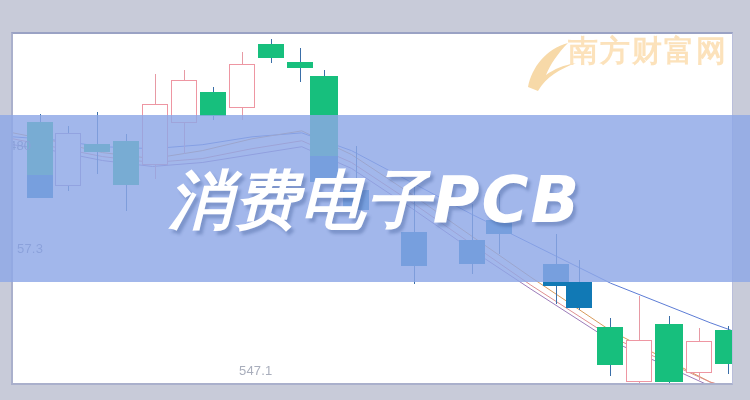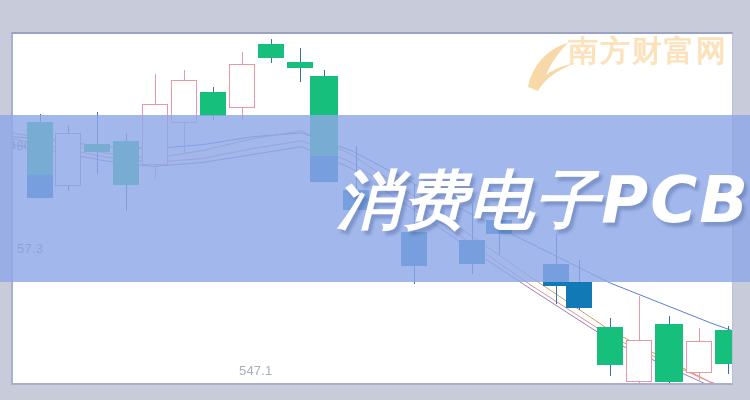--- a/index.html
+++ b/index.html
@@ -111,21 +111,21 @@
     left: 10px; top: 12px;
     width: 60px; height: 52px;
   }
 
   
   #title {
     position: absolute;
     left: 0;
     top: 160px;
     width: 750px;
-    text-align: right;
+    text-align: center;
     font-family: "DejaVu Sans", sans-serif;
     font-size: 64px;
     font-weight: bold;
     font-style: italic;
     color: #ffffff;
     letter-spacing: 2px;
     line-height: 80px;
     white-space: nowrap;
     text-shadow: 3px 4px 3px rgba(40,70,130,0.30);
   }

